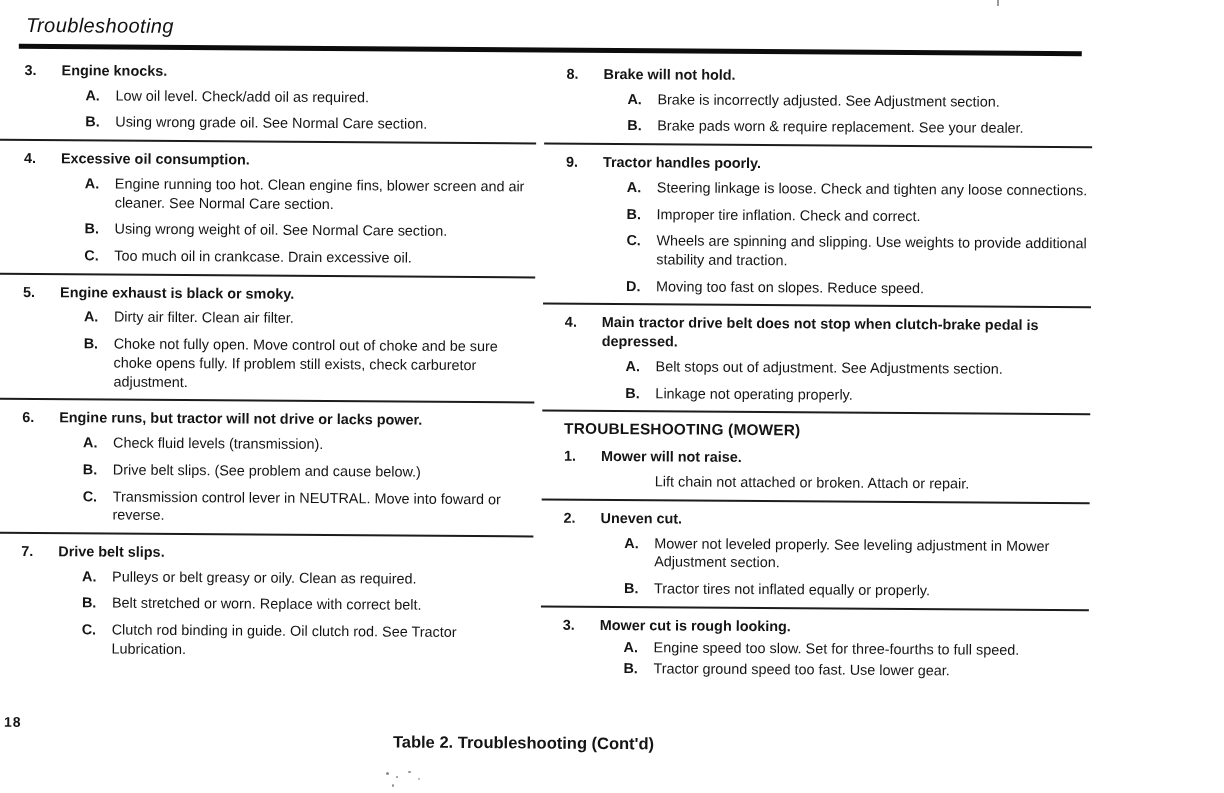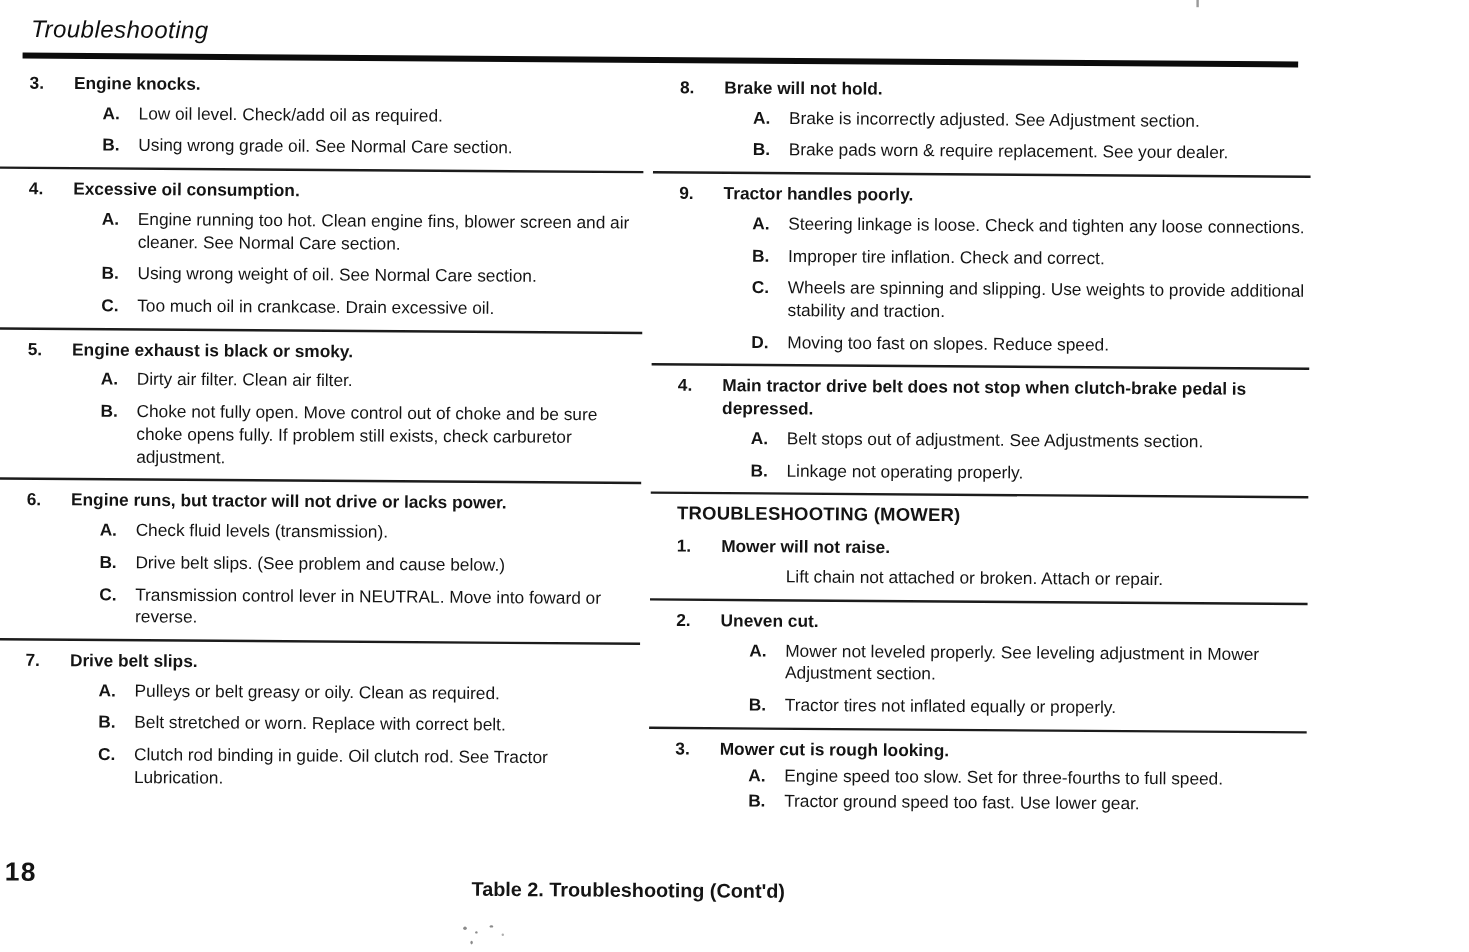--- a/index.html
+++ b/index.html
@@ -96,21 +96,21 @@
   }
   
   .col-right .item:last-child .cause { margin-bottom: 2px; }
   .col-right .item:last-child .item-head { margin-bottom: 4px; }
 
   .page-number {
     position: absolute;
     left: 9px;
     top: 713px;
     font-weight: 700;
-    font-size: 22px;
+    font-size: 14px;
     letter-spacing: 1px;
   }
   .table-caption {
     position: absolute;
     left: 398px;
     top: 729px;
     font-weight: 700;
     font-size: 16.5px;
   }
   .tick-mark {

